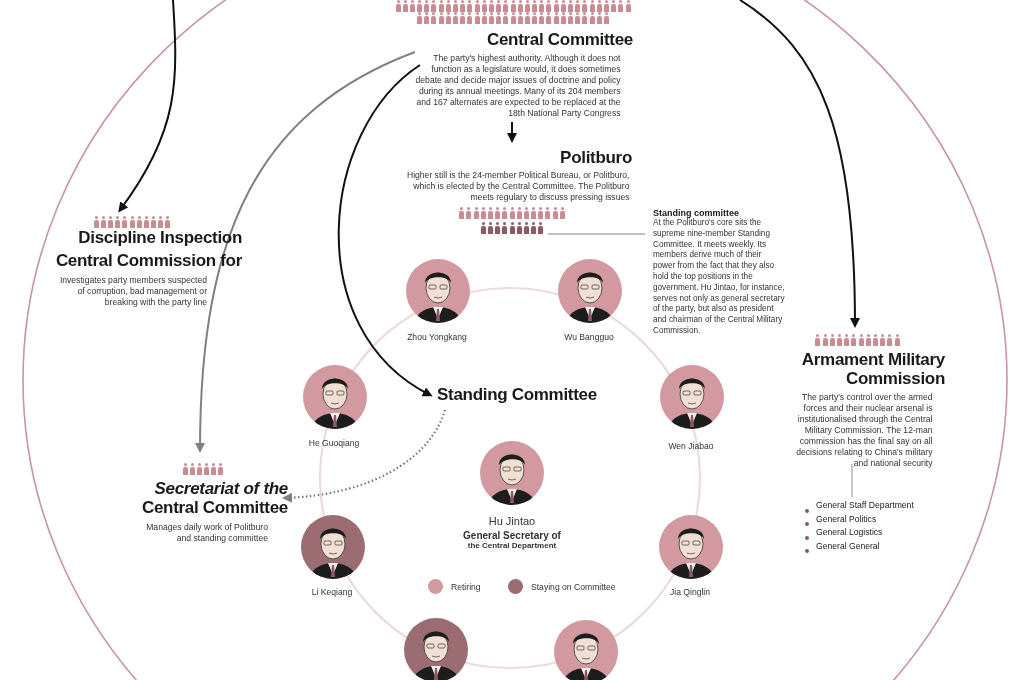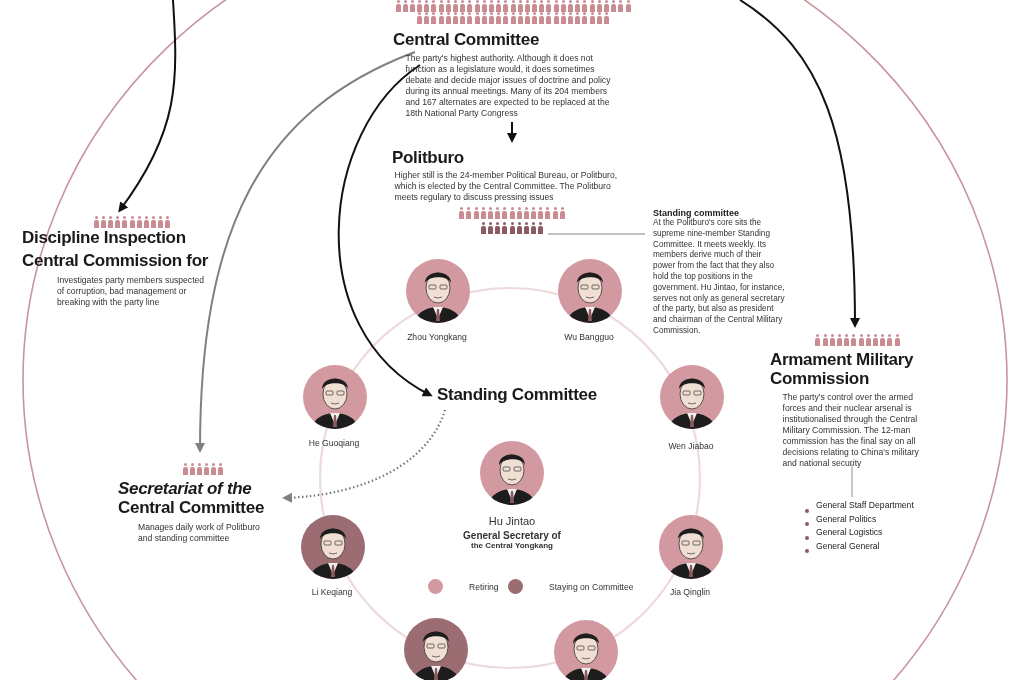--- a/index.html
+++ b/index.html
@@ -1,35 +1,35 @@
 <!DOCTYPE html>
 <html><head>
 <meta charset="utf-8">
 <style>
   * { margin:0; padding:0; box-sizing:border-box; }
   html, body { width:1020px; height:680px; overflow:hidden; background:#ffffff; }
   body { position:relative; font-family:"Liberation Sans", "DejaVu Sans", sans-serif; color:#1a1a1a; }
   #canvas { position:absolute; left:0; top:0; width:1020px; height:680px; }
   svg.overlay { position:absolute; left:0; top:0; width:1020px; height:680px; }
-  .block { position:absolute; text-align:left; }
+  .block { position:absolute; text-align:right; }
   .title { font-weight:bold; color:#1a1a1a; letter-spacing:-0.3px; }
   .desc { font-size:8.6px; line-height:11px; color:#333; }
   .people { display:flex; justify-content:center; flex-wrap:wrap; }
   .p { width:6px; height:12px; position:relative; margin:0 0.6px; }
   .p::before { content:""; position:absolute; left:1.5px; top:0; width:3px; height:3px; border-radius:50%; background:currentColor; }
   .p::after { content:""; position:absolute; left:0.5px; top:3.6px; width:5px; height:8px; border-radius:2px 2px 0 0; background:currentColor; }
   .retire { color:#c98c93; }
   .stay { color:#8e5a62; }
   .face { position:absolute; width:64px; height:64px; }
   .face-bg { position:absolute; left:0; top:0; width:64px; height:64px; border-radius:50%; }
   .pname { position:absolute; font-size:8.6px; color:#333; text-align:center; width:110px; }
   .side-title { font-weight:bold; font-size:9px; }
   .bullet { display:flex; align-items:flex-end; font-size:8.6px; color:#222; line-height:13.5px; }
   .bullet .dot { width:4px; height:4px; border-radius:50%; background:#8e5a62; margin-right:7px; }
-  .legend-item { position:absolute; display:flex; align-items:center; font-size:8.6px; color:#333;gap:18px; }
+  .legend-item { position:absolute; display:flex; align-items:center; font-size:8.6px; color:#333; }
   .legend-item .sw { width:15px; height:15px; border-radius:50%; margin-right:8px; }
 </style>
 </head>
 <body>
 
 <div id="canvas">
 
   <svg class="overlay" viewBox="0 0 1020 680">
     <defs>
       <marker id="ah-dark" markerWidth="10" markerHeight="10" refX="7" refY="5" orient="auto" markerUnits="userSpaceOnUse">
@@ -423,21 +423,21 @@
           <path d="M19,24 C19,10 45,10 45,24 C42,17 24,16 19,24 z" fill="#1d1d1d"></path>
           <rect x="23" y="26" width="7" height="4" rx="1" fill="none" stroke="#333" stroke-width="0.7"></rect>
           <rect x="34" y="26" width="7" height="4" rx="1" fill="none" stroke="#333" stroke-width="0.7"></rect>
           <path d="M28,38 Q32,40 36,38" fill="none" stroke="#333" stroke-width="0.7"></path>
         </svg>
       </div>
     </div>
 
   <div class="pname" style="left:457px; top:515px; font-size:11px;">Hu Jintao</div>
   <div class="pname" style="left:457px; top:530px; font-weight:bold; font-size:10px;">General Secretary of</div>
-  <div class="pname" style="left:457px; top:541px; font-weight:bold; font-size:8px;">the Central Yongkang</div>
+  <div class="pname" style="left:457px; top:541px; font-weight:bold; font-size:8px;">the Central Department</div>
 
   <div class="legend-item" style="left:428px; top:579px;">
     <span class="sw" style="background:#d29aa0;"></span>
     <span>Retiring</span>
   </div>
   <div class="legend-item" style="left:508px; top:579px;">
     <span class="sw" style="background:#9c6c73;"></span>
     <span>Staying on Committee</span>
   </div>
 </div>

